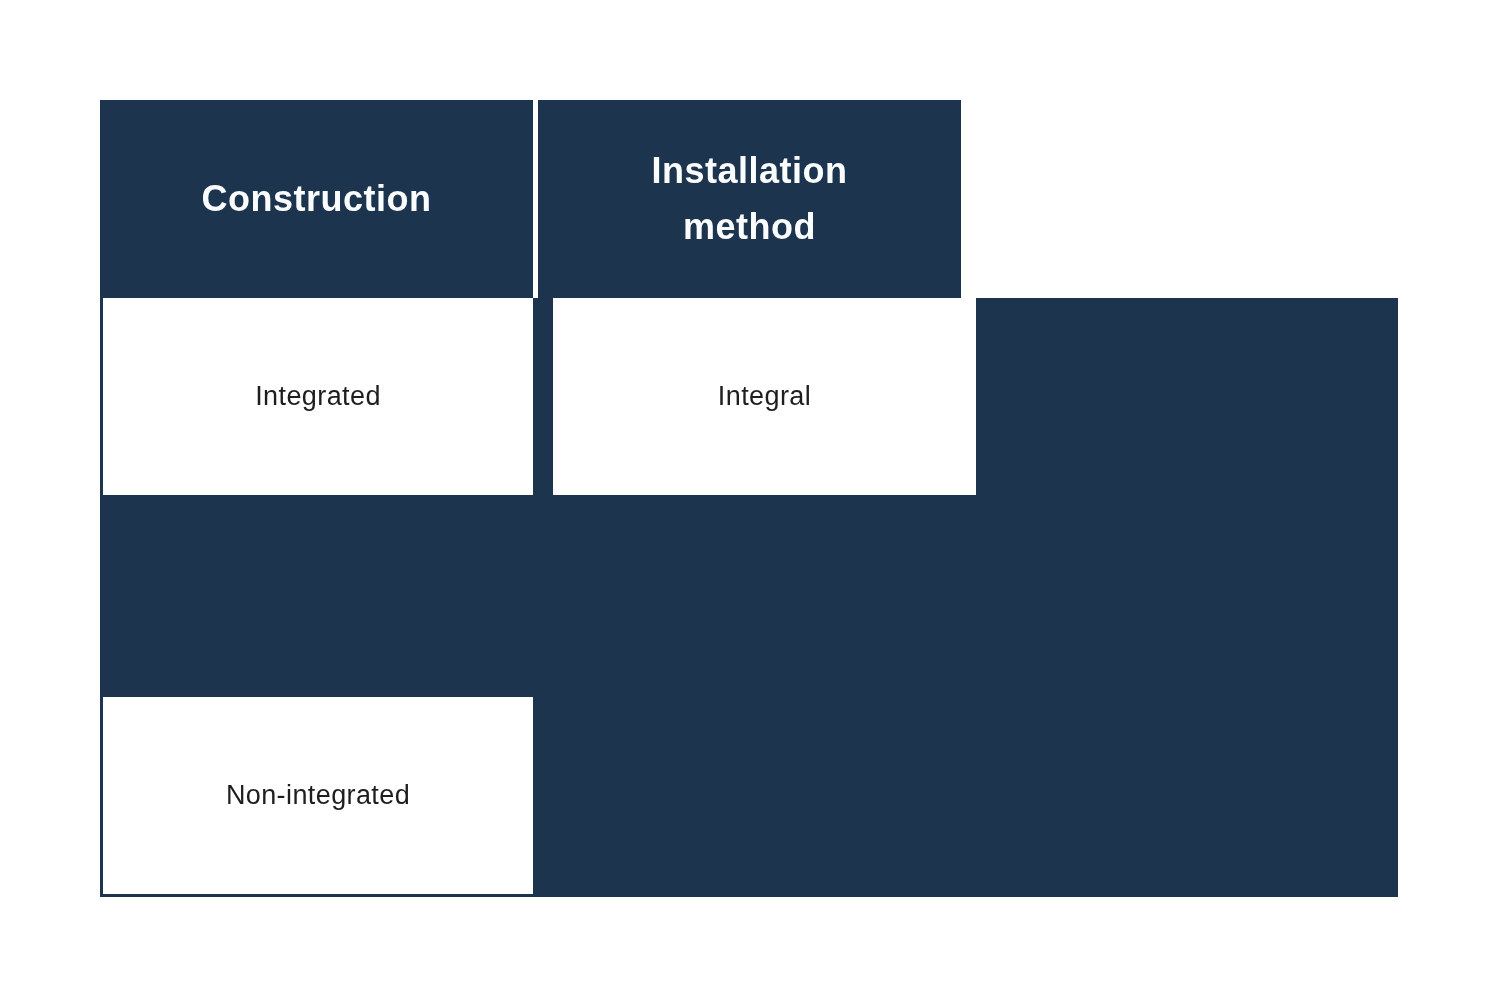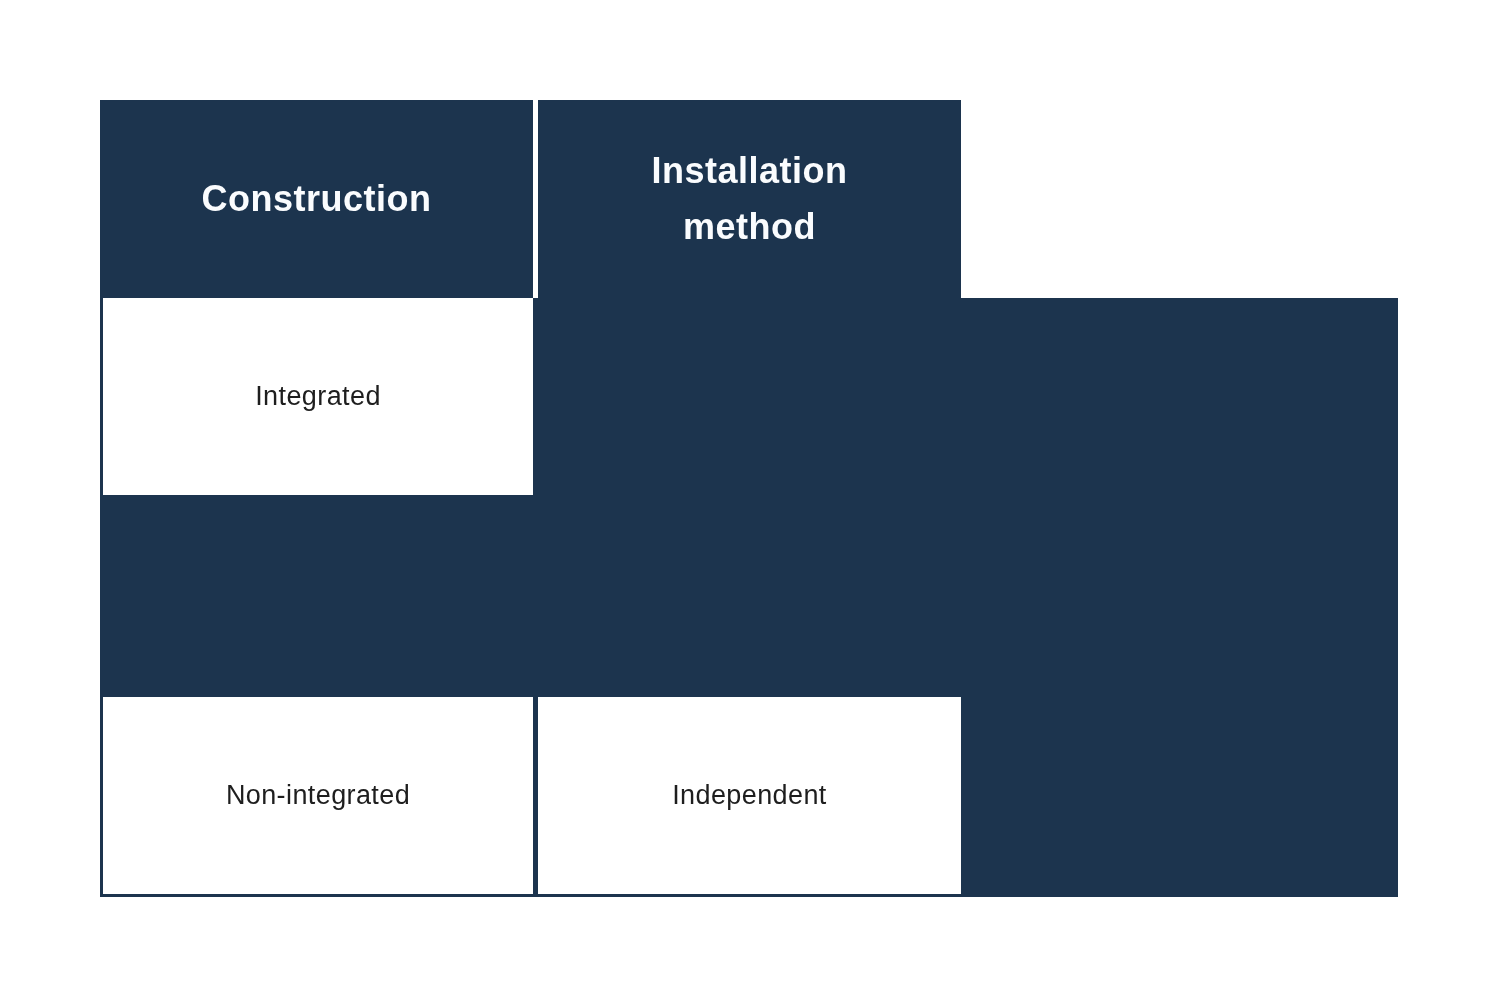--- a/index.html
+++ b/index.html
@@ -50,21 +50,21 @@
     height: 599px;
     box-sizing: border-box;
     padding: 0 3px 3px 3px;
     display: grid;
     grid-template-rows: 1fr 1fr 1fr;
     row-gap: 2px;
   }
   .tr {
     display: grid;
     grid-template-columns: 430px 423px 429px;
-    column-gap: 5px;
+    column-gap: 20px;
   }
   .td {
     background: #ffffff;
     color: var(--body-text, #1e1e1e);
     font-size: 27px;
     letter-spacing: 0.4px;
     display: flex;
     align-items: center;
     justify-content: center;
     text-align: center;
@@ -80,25 +80,25 @@
 
     <div class="thead">
       <div class="th">Construction</div>
       <div class="th">Installation method</div>
     </div>
 
     <div class="tbody">
 
       <div class="tr">
         <div class="td">Integrated</div>
+        <div class="td">Integral</div>
       </div>
 
       <div class="tr">
       </div>
 
       <div class="tr">
         <div class="td">Non-integrated</div>
-        <div class="td">Independent</div>
       </div>
 
     </div>
   </div>
 </div>
 
 </body></html>

